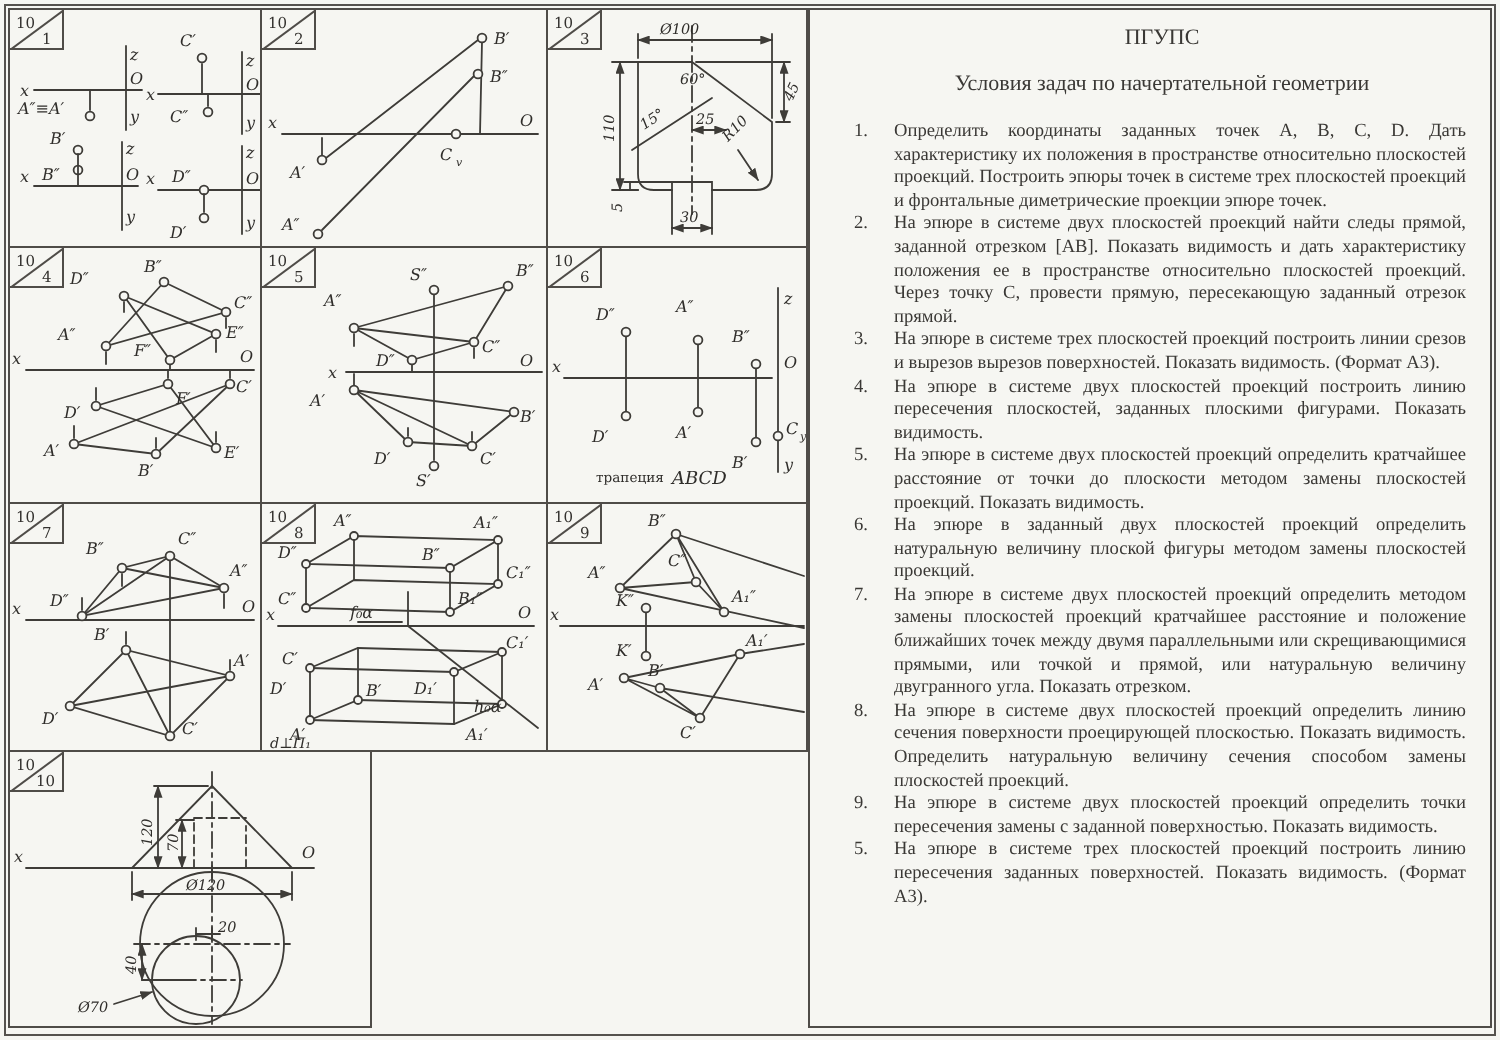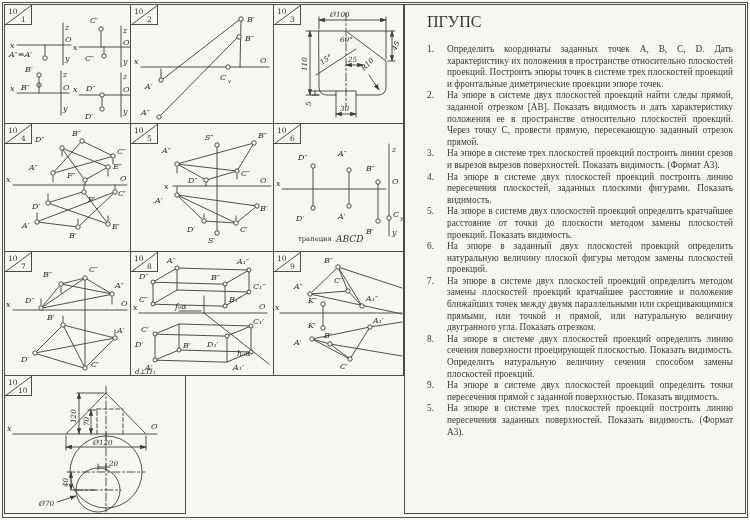--- a/index.html
+++ b/index.html
@@ -17,21 +17,21 @@
   svg.draw text.sub{font-size:5.5px}
   svg.draw line,svg.draw path,svg.draw polyline,svg.draw polygon{stroke:#3e3c38;stroke-width:0.9;fill:none;stroke-linecap:round}
   svg.draw circle{fill:#f6f6f2;stroke:#3e3c38;stroke-width:0.9}
   .dim{marker-start:url(#ar);marker-end:url(#ar);stroke-width:0.8}
   .dimE{marker-end:url(#ar);stroke-width:0.8}
   .cl{stroke-dasharray:8 2.5 2 2.5;stroke-width:0.7}
   .dsh{stroke-dasharray:4 2.2;stroke-width:0.8}
   .thin{stroke-width:0.6}
   .panel{position:absolute;left:404px;top:4px;width:342px;height:510px;border:1px solid #4f4c48;box-sizing:border-box;color:#3a3835}
   .panel-inner{padding:8px 10px 0 22px}
-  .hdr{text-align:left;font-size:16px;color:#3a3835}
+  .hdr{text-align:center;font-size:11px;color:#3a3835}
   .hdr+.hdr{margin-top:11px}
   .tasks{margin-top:13px}
   .task{display:flex;font-size:9.3px;line-height:11.6px;color:#3a3835}
   .task-num{width:20px;flex:none}
   .task-text{flex:1;text-align:justify;padding-right:2px}
 </style>
 </head>
 <body>
 
 <svg width="0" height="0" style="position:absolute">
@@ -442,20 +442,21 @@
       <line x1="26.5" y1="0" x2="26.5" y2="20"></line>
       <line x1="0" y1="19.5" x2="27" y2="19.5"></line>
     <text x="3" y="9">10</text>
     <text x="13" y="17">10</text>
   </svg>
 </div>
 
 <div class="panel">
   <div class="panel-inner">
     <div class="hdr">ПГУПС</div>
+    <div class="hdr">Условия задач по начертательной геометрии</div>
     <div class="tasks">
       <div class="task">
           <span class="task-num">1.</span>
           <span class="task-text">Определить координаты заданных точек А, В, С, D. Дать характеристику их положения в пространстве относительно плоскостей проекций. Построить эпюры точек в системе трех плоскостей проекций и фронтальные диметрические проекции эпюре точек.</span>
         </div>
       <div class="task">
           <span class="task-num">2.</span>
           <span class="task-text">На эпюре в системе двух плоскостей проекций найти следы прямой, заданной отрезком [АВ]. Показать видимость и дать характеристику положения ее в пространстве относительно плоскостей проекций. Через точку С, провести прямую, пересекающую заданный отрезок прямой.</span>
         </div>
       <div class="task">
@@ -477,21 +478,21 @@
       <div class="task">
           <span class="task-num">7.</span>
           <span class="task-text">На эпюре в системе двух плоскостей проекций определить методом замены плоскостей проекций кратчайшее расстояние и положение ближайших точек между двумя параллельными или скрещивающимися прямыми, или точкой и прямой, или натуральную величину двугранного угла. Показать отрезком.</span>
         </div>
       <div class="task">
           <span class="task-num">8.</span>
           <span class="task-text">На эпюре в системе двух плоскостей проекций определить линию сечения поверхности проецирующей плоскостью. Показать видимость. Определить натуральную величину сечения способом замены плоскостей проекций.</span>
         </div>
       <div class="task">
           <span class="task-num">9.</span>
-          <span class="task-text">На эпюре в системе двух плоскостей проекций определить точки пересечения прямой с заданной поверхностью. Показать видимость.</span>
+          <span class="task-text">На эпюре в системе двух плоскостей проекций определить точки пересечения замены с заданной поверхностью. Показать видимость.</span>
         </div>
       <div class="task">
           <span class="task-num">5.</span>
           <span class="task-text">На эпюре в системе трех плоскостей проекций построить линию пересечения заданных поверхностей. Показать видимость. (Формат А3).</span>
         </div>
     </div>
   </div>
 </div>
 
 </body></html>

